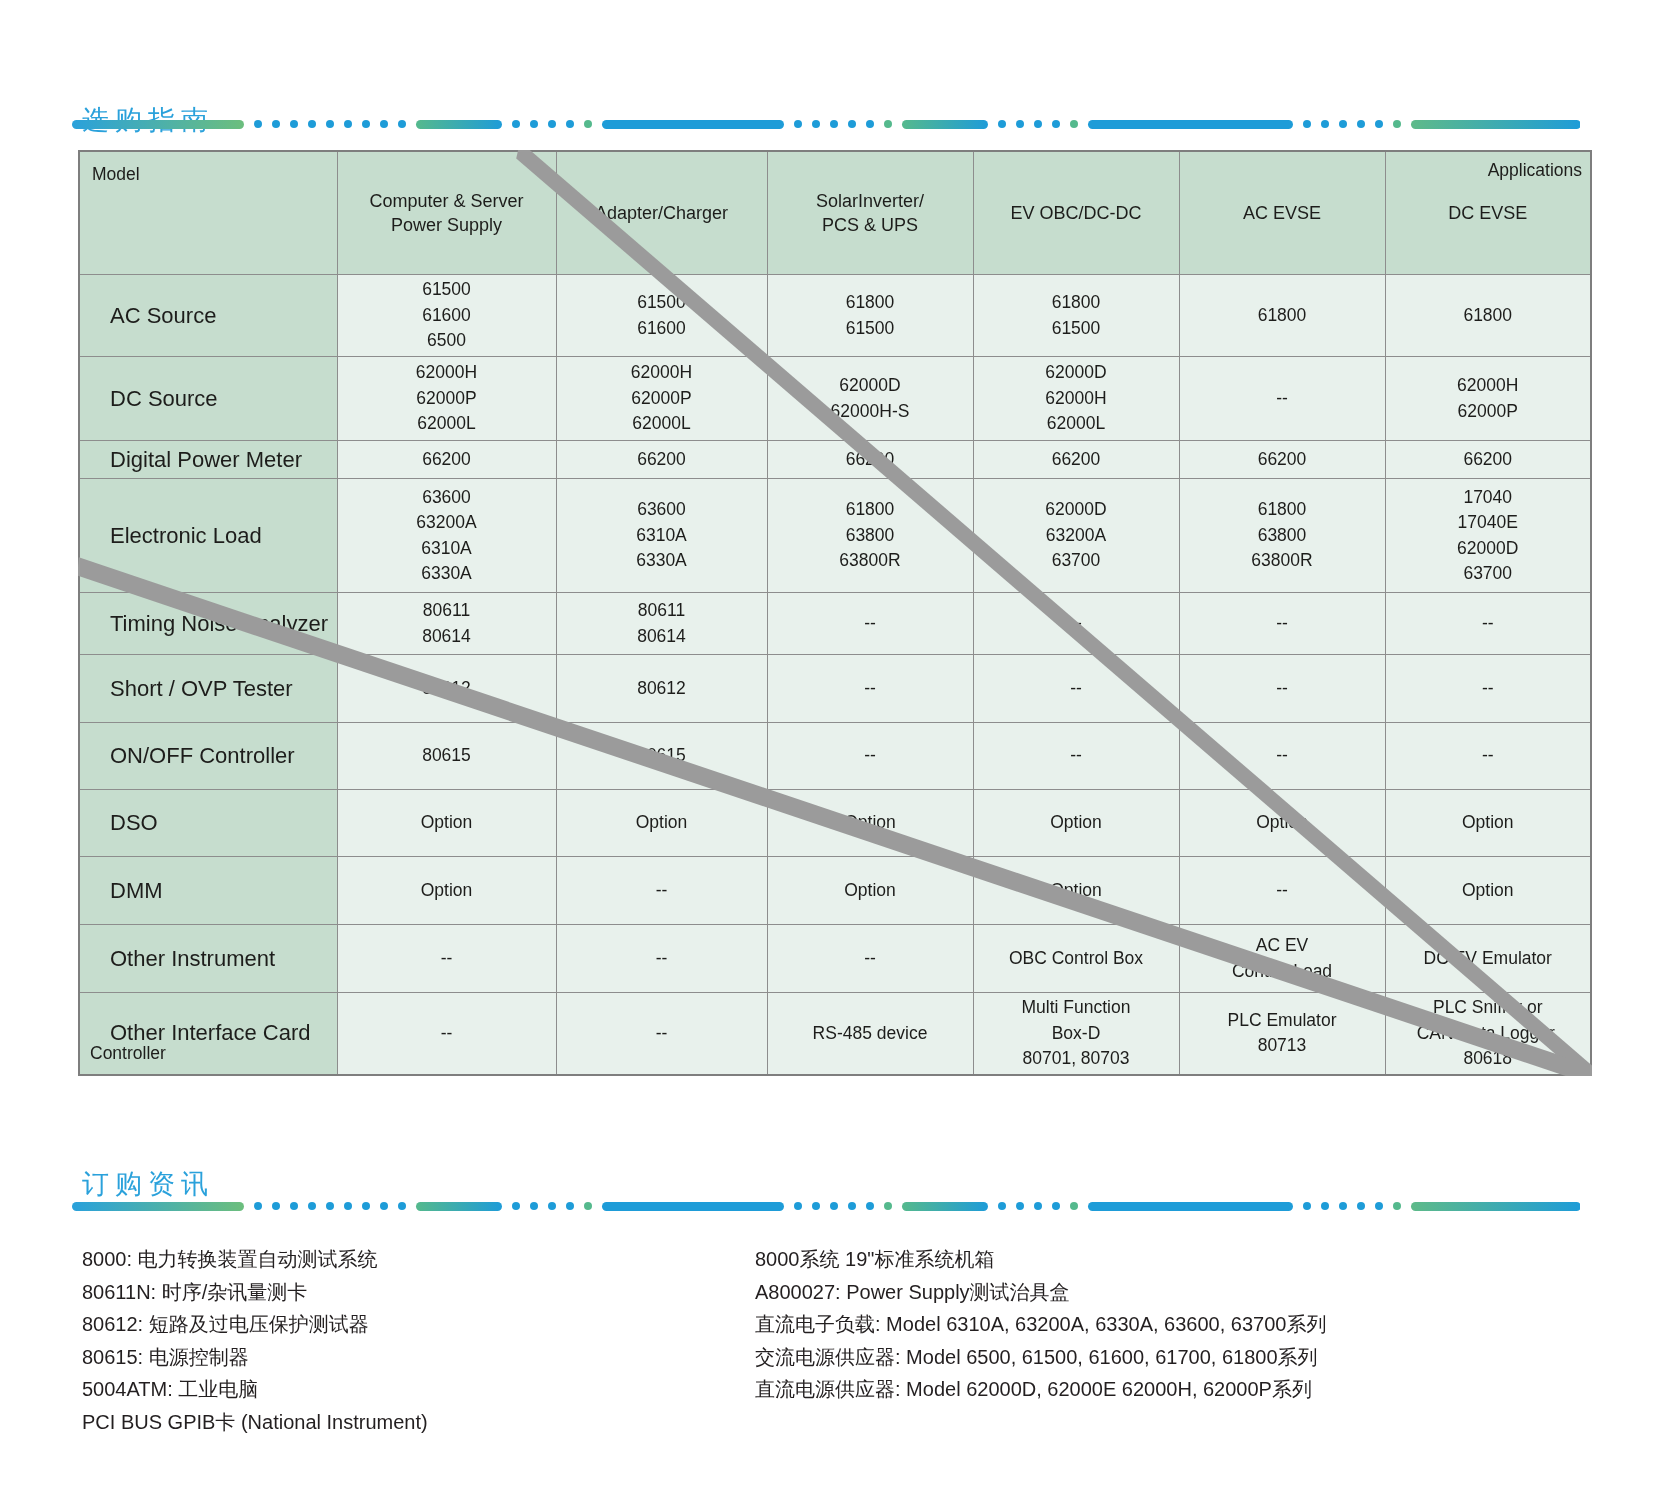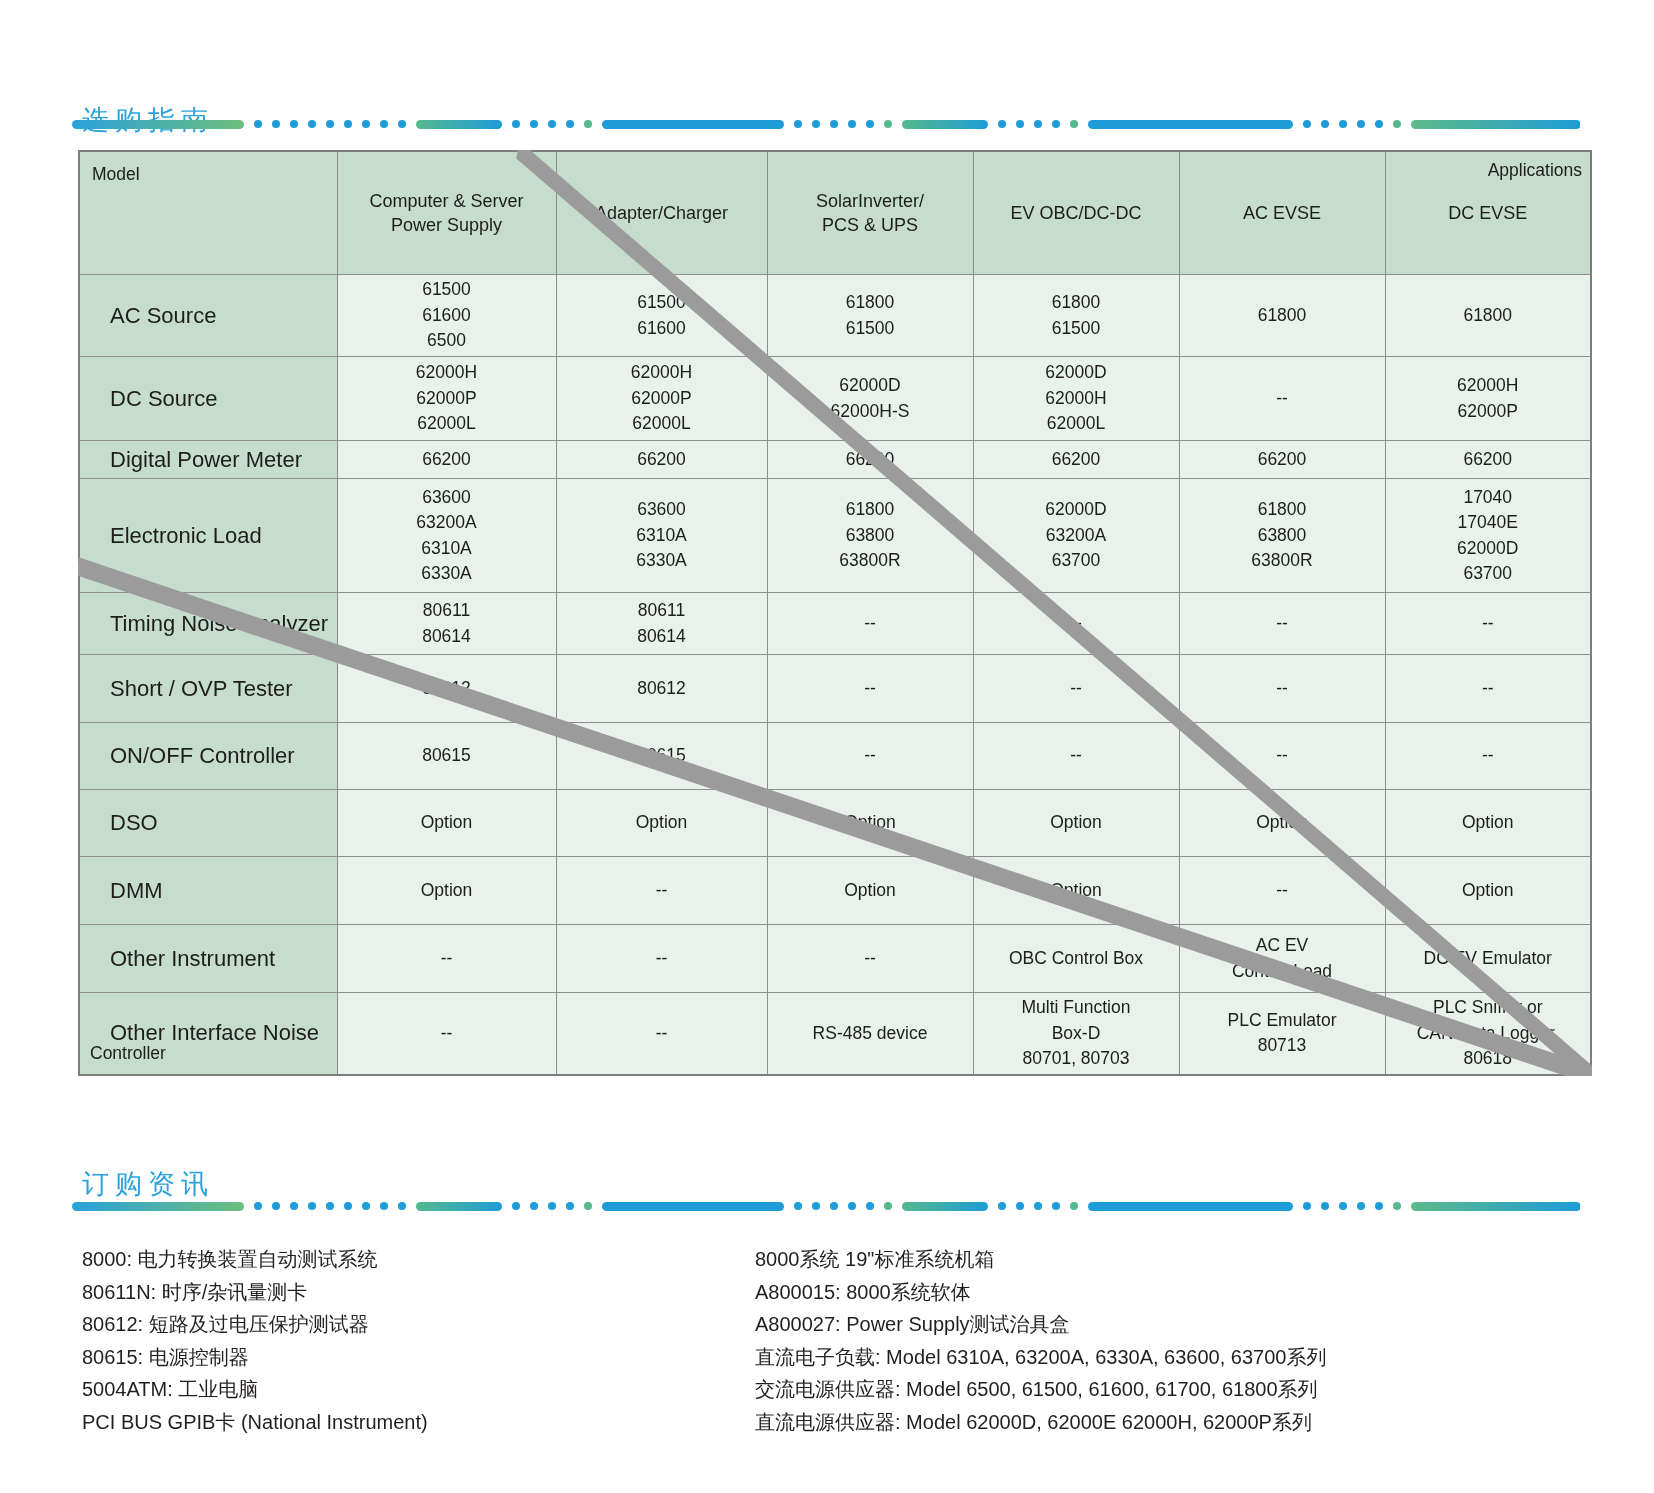--- a/index.html
+++ b/index.html
@@ -227,21 +227,21 @@
             <td class="rowhead">Other Instrument</td>
             <td class="cell">--</td>
             <td class="cell">--</td>
             <td class="cell">--</td>
             <td class="cell">OBC Control Box</td>
             <td class="cell">AC EV
 Control Load</td>
             <td class="cell">DC EV Emulator</td>
           </tr>
           <tr style="height: 74px;">
-            <td class="rowhead">Other Interface Noise</td>
+            <td class="rowhead">Other Interface Card</td>
             <td class="cell">--</td>
             <td class="cell">--</td>
             <td class="cell">RS-485 device</td>
             <td class="cell">Multi Function
 Box-D
 80701, 80703</td>
             <td class="cell">PLC Emulator
 80713</td>
             <td class="cell">PLC Sniffer or
 CAN Data Logger,
@@ -296,21 +296,20 @@
     <ul id="list-left">
         <li>8000: 电力转换装置自动测试系统</li>
         <li>80611N: 时序/杂讯量测卡</li>
         <li>80612: 短路及过电压保护测试器</li>
         <li>80615: 电源控制器</li>
         <li>5004ATM: 工业电脑</li>
         <li>PCI BUS GPIB卡 (National Instrument)</li>
       </ul>
     <ul id="list-right">
         <li>8000系统 19"标准系统机箱</li>
-        <li>A800015: 8000系统软体</li>
         <li>A800027: Power Supply测试治具盒</li>
         <li>直流电子负载: Model 6310A, 63200A, 6330A, 63600, 63700系列</li>
         <li>交流电源供应器: Model 6500, 61500, 61600, 61700, 61800系列</li>
         <li>直流电源供应器: Model 62000D, 62000E 62000H, 62000P系列</li>
       </ul>
   </div>
 
 </div>
 
 </body></html>

